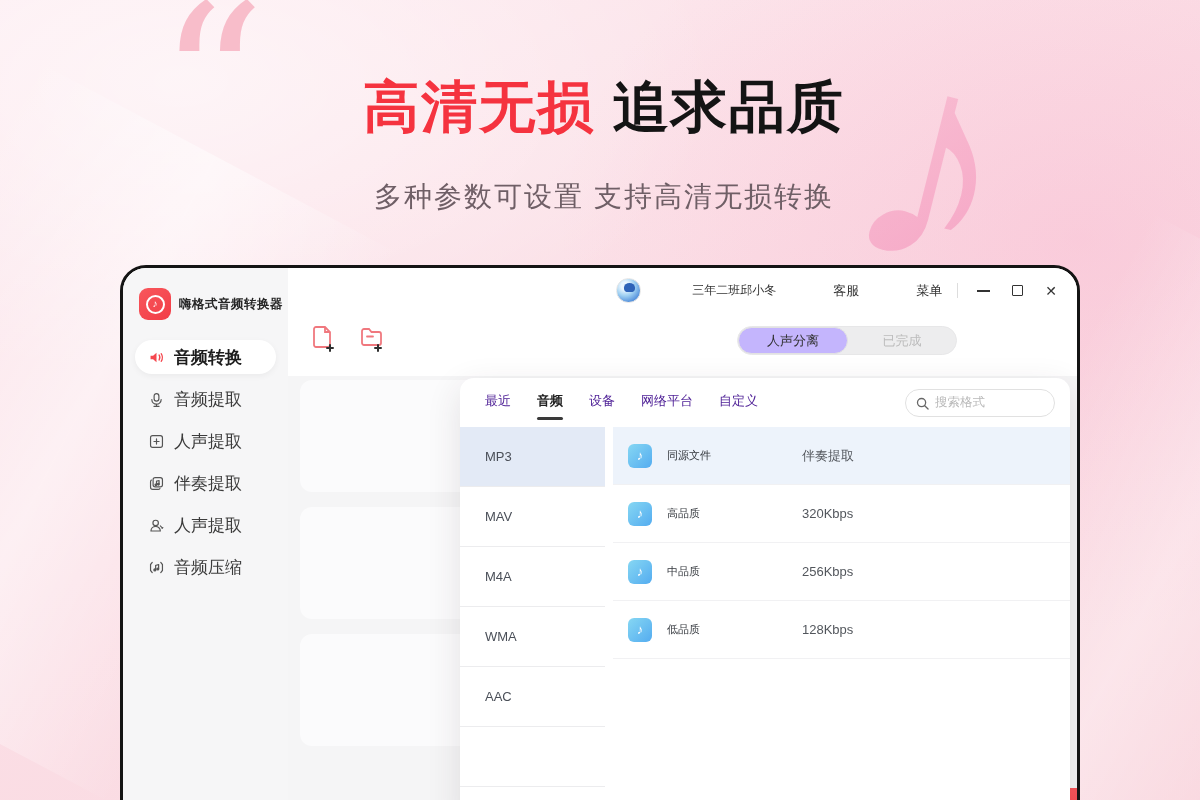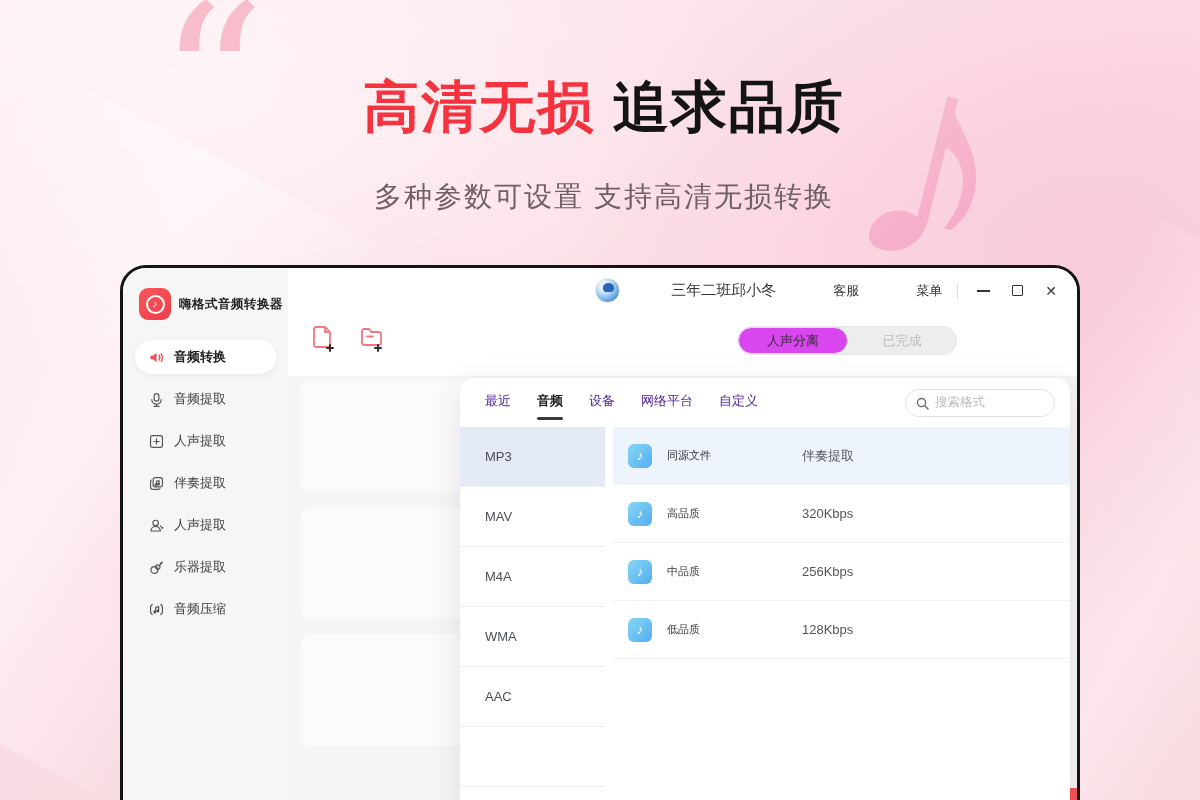--- a/index.html
+++ b/index.html
@@ -36,49 +36,49 @@
   .sidebar { position:absolute; left:0; top:0; width:165px; height:100%; background:#f6f6f7; }
   .brand { position:absolute; left:16px; top:20px; display:flex; align-items:center; gap:8px; }
   .brand-icon { width:32px; height:32px; border-radius:9px; background:linear-gradient(145deg,#f8575c,#f23d47);
                 display:flex; align-items:center; justify-content:center; }
   .brand-ring { width:19px; height:19px; border:2px solid #fff; border-radius:50%; display:flex; align-items:center; justify-content:center;
                 color:#fff; font-size:10px; line-height:1; }
   .brand-name { font-size:12.5px; font-weight:700; color:#262626; letter-spacing:.5px; }
 
   .nav { position:absolute; left:0; top:72px; width:100%; }
   .nav-item { position:relative; margin:0 12px 8px 12px; height:34px; display:flex; align-items:center; gap:9px;
-              padding-left:12px; border-radius:18px; font-size:13px; color:#3c3c3c; cursor:pointer; }
+              padding-left:12px; border-radius:18px; font-size:17px; color:#3c3c3c; cursor:pointer; }
   .nav-item.active { background:#fff; font-weight:700; color:#1d1d1d; box-shadow:0 2px 6px rgba(0,0,0,.05); }
   .nav-ic { width:18px; height:18px; flex:0 0 18px; display:flex; align-items:center; justify-content:center; }
   .nav-ic svg { width:17px; height:17px; }
 
   
   .main { position:absolute; left:165px; top:0; right:0; bottom:0; background:#fff; }
   .content-bg { position:absolute; left:0; top:108px; right:0; bottom:0; background:#f5f5f6; }
 
   
   .titlebar { position:absolute; top:10px; right:20px; display:flex; align-items:center; gap:15px; }
   .avatar { width:25px; height:25px; border-radius:50%; border:1px solid #e6e6e6;
             background:radial-gradient(circle at 35% 30%, #eaf6ff 18%, #9fd0f2 45%, #3f7fd6 85%); position:relative; overflow:hidden; }
   .avatar:after { content:""; position:absolute; left:7px; top:4px; width:11px; height:9px; border-radius:50% 50% 40% 40%; background:#2e63b8; }
   .tb-text { font-size:13px; color:#333; cursor:pointer;margin-left:42px; }
-  .tb-user { font-size:15px; color:#333;margin-left:36px; }
+  .tb-user { font-size:12px; color:#333;margin-left:36px; }
   .tb-divider { width:1px; height:15px; background:#ddd; }
   .wc { display:flex; align-items:center; gap:22px; margin-left:4px; }
   .wc-min { width:13px; height:2px; background:#333; }
   .wc-max { width:11px; height:11px; border:1.6px solid #333; border-radius:1px; }
   .wc-close { font-size:14px; color:#333; line-height:1; }
 
   
   .tool-ic { position:absolute; top:56px; width:27px; height:29px; cursor:pointer; }
   .tool-ic svg { width:100%; height:100%; }
   .seg { position:absolute; left:449px; top:58px; width:220px; height:29px; background:#ededee; border-radius:15px;
          display:flex; overflow:hidden; border:1px solid #e7e7e8; }
   .seg-btn { flex:1; display:flex; align-items:center; justify-content:center; font-size:13px; color:#bcbcbc; cursor:pointer; }
-  .seg-btn.active { background:#d946ef; color:#2f2f2f; border-radius:15px; border:1px solid #e2e2e2; font-weight:400; }
+  .seg-btn.active { background:#c4b5fd; color:#2f2f2f; border-radius:15px; border:1px solid #e2e2e2; font-weight:400; }
 
   
   .file-card { position:absolute; left:12px; width:762px; height:112px; background:#fbfbfc; border-radius:12px; }
   .pill-btn { position:absolute; right:32px; width:96px; height:25px; background:#fff; border:1px solid #f39ba1; border-radius:13px;
               display:flex; align-items:center; justify-content:center; gap:6px; font-size:12px; color:#3f3f3f; cursor:pointer; }
   .pill-caret { width:0; height:0; border-left:4px solid transparent; border-right:4px solid transparent; border-top:5px solid #f5767c; margin-top:1px; }
 
   .start-btn { position:absolute; right:0px; top:520px; width:122px; height:60px; border-radius:30px 0 0 0;
                background:linear-gradient(180deg,#f8555a,#f23d47); cursor:pointer; }
 
@@ -175,31 +175,20 @@
         </div>
         <div class="nav-item">
           <span class="nav-ic">
             <svg viewBox="0 0 20 20" fill="none" stroke="#555" stroke-width="1.4" stroke-linecap="round">
                 <circle cx="9" cy="7" r="3.2"></circle>
                 <path d="M3.5 16.5 a5.5 5.5 0 0 1 11 0 z"></path>
                 <path d="M14.5 10.5 l2.5 2.5 M17.5 12.5 l-1 1" stroke-width="1.3"></path>
               </svg>
           </span>
           <span>人声提取</span>
-        </div>
-        <div class="nav-item">
-          <span class="nav-ic">
-            <svg viewBox="0 0 20 20" fill="none" stroke="#555" stroke-width="1.4" stroke-linecap="round">
-                <path d="M16.5 3.5 l-2 2"></path>
-                <circle cx="7.5" cy="13" r="4"></circle>
-                <circle cx="11.5" cy="9.5" r="2.6"></circle>
-                <path d="M13 8 l3.5-3.5"></path>
-              </svg>
-          </span>
-          <span>乐器提取</span>
         </div>
         <div class="nav-item">
           <span class="nav-ic">
             <svg viewBox="0 0 20 20" fill="none" stroke="#555" stroke-width="1.4" stroke-linecap="round">
                 <path d="M5 4 L3 6.5 v7 L5 16 M15 4 l2 2.5 v7 L15 16"></path>
                 <path d="M12.5 6.5 v5 M12.5 6.5 l-3.5 1 v5"></path>
                 <circle cx="8" cy="12.8" r="1.1" fill="#555"></circle>
                 <circle cx="11.5" cy="11.8" r="1.1" fill="#555"></circle>
               </svg>
           </span>

